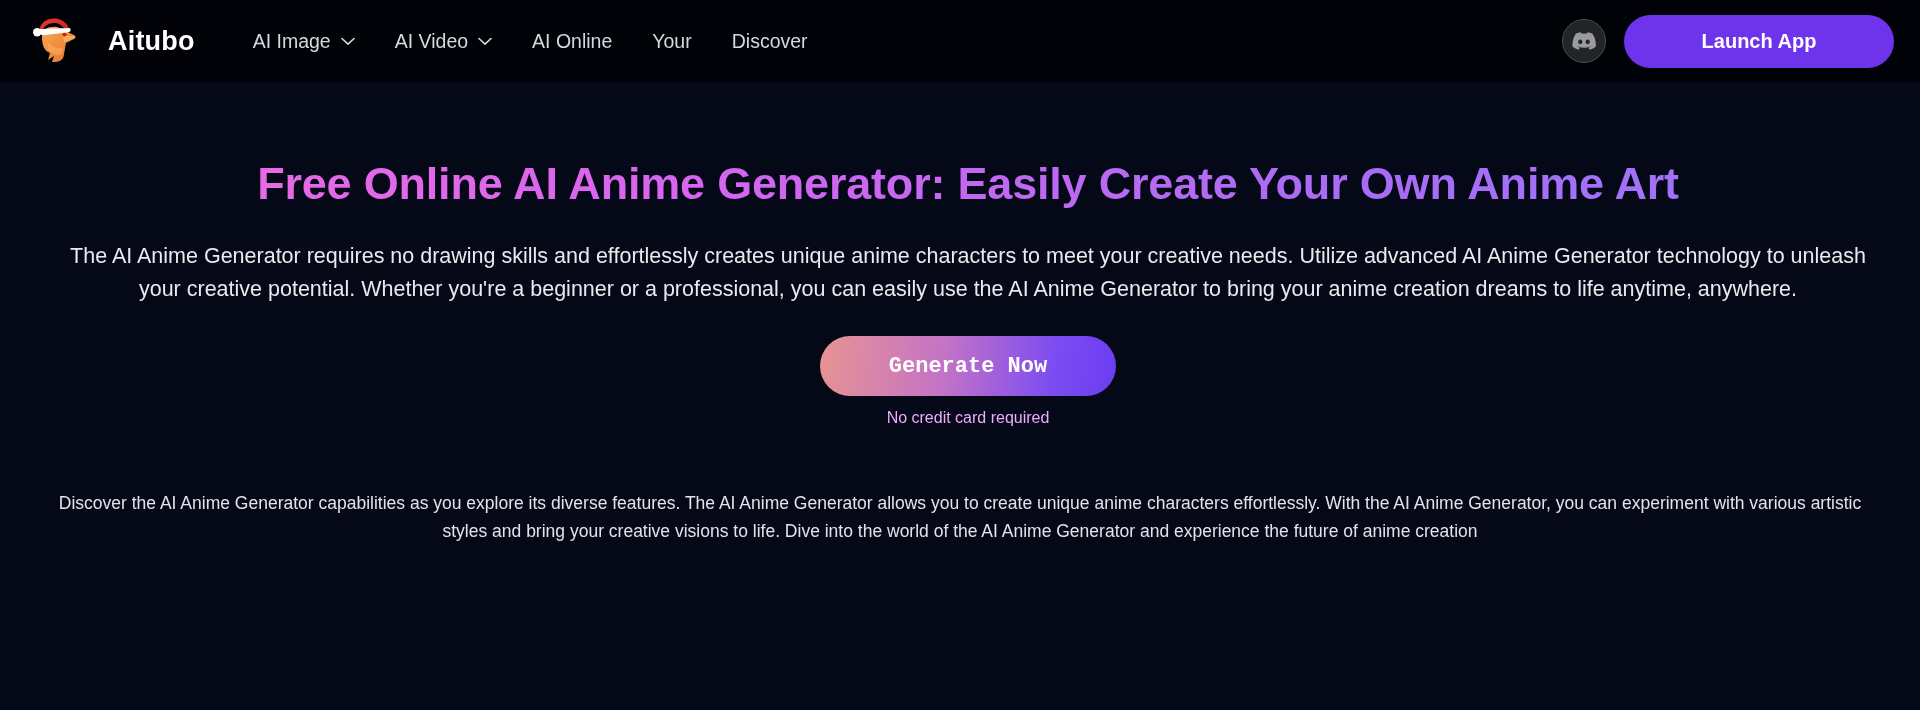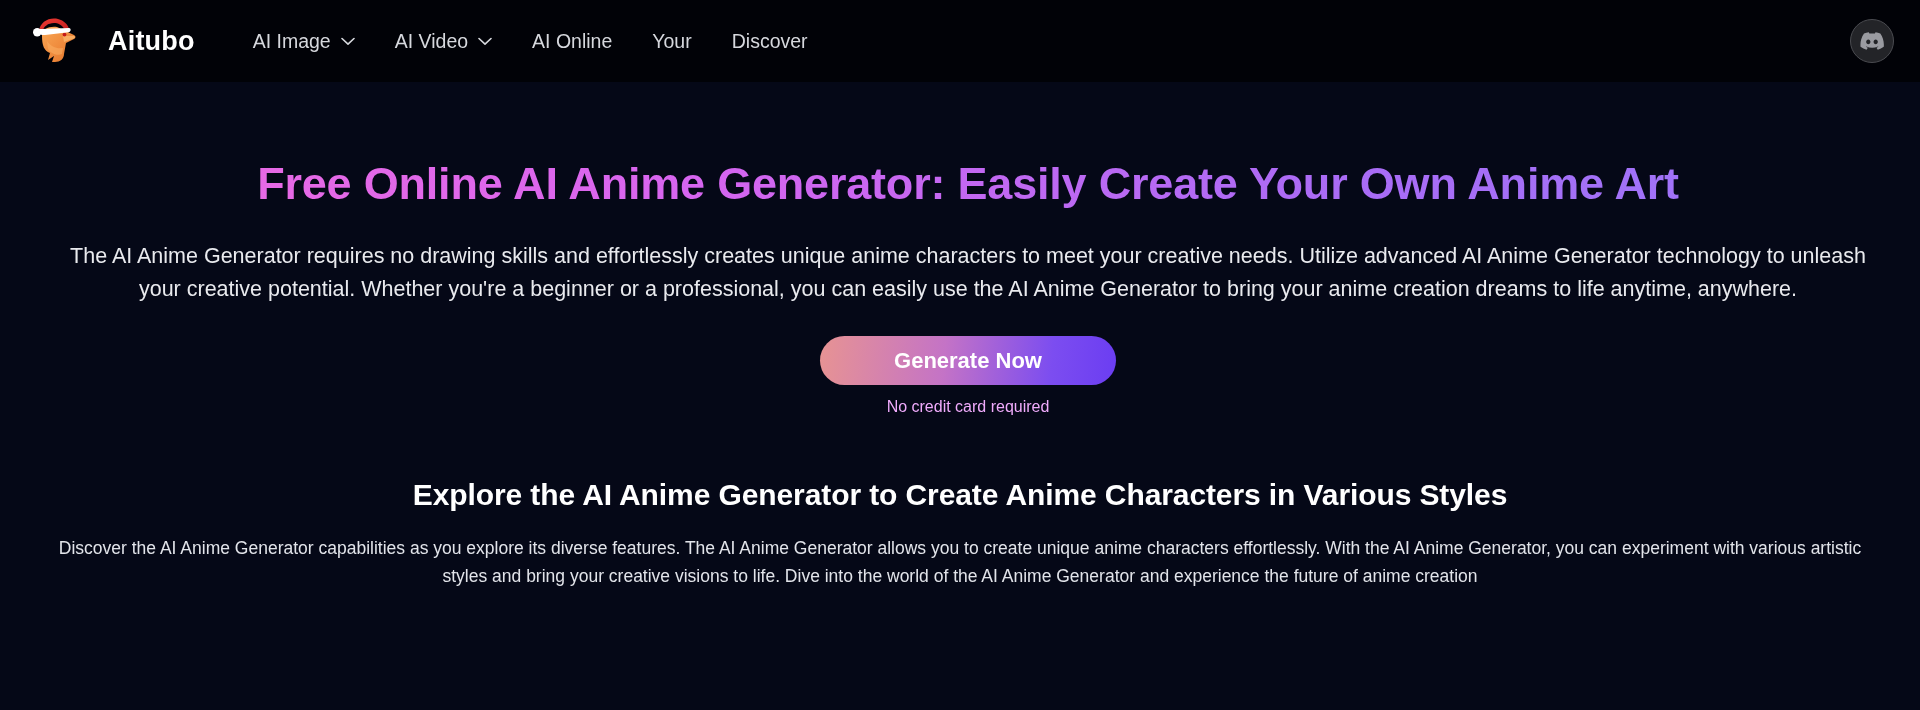--- a/index.html
+++ b/index.html
@@ -106,29 +106,29 @@
     line-height:1.55;
   }
   .cta-wrap{
     margin-top:30px;
     display:flex;
     flex-direction:column;
     align-items:center;
   }
   .generate-btn{
     width:296px;
-    height:49px;
+    height:60px;
     border-radius:31px;
     border:none;
     background:linear-gradient(95deg,#e79393 0%, #c473c6 42%, #7c4df0 78%, #6b3df2 100%);
     color:#ffffff;
     font-size:22px;
     font-weight:bold;
     cursor:pointer;
-    font-family:Liberation Sans, sans-serif;
+    font-family:Liberation Mono, monospace;
   }
   .cta-note{
     margin-top:13px;
     color:#f0abfc;
     font-size:16px;
   }
 
   
   .section{
     margin-top:62px;
@@ -213,29 +213,29 @@
   </nav>
 
   <div class="header-right">
     <div class="discord-btn">
       <span>
         <svg viewBox="0 0 24 18" xmlns="http://www.w3.org/2000/svg">
           <path fill="#9a9ba1" d="M20.3 1.6A19.6 19.6 0 0 0 15.5.3c-.2.4-.45.9-.62 1.3a18.3 18.3 0 0 0-5.46 0C9.25 1.2 9 .7 8.8.3A19.5 19.5 0 0 0 4 1.6C.95 6.1.12 10.5.53 14.8a19.8 19.8 0 0 0 6 3c.48-.65.9-1.35 1.28-2.08-.7-.26-1.37-.58-2-.96.17-.12.33-.25.49-.38a14 14 0 0 0 11.7 0c.16.14.32.26.49.38-.64.38-1.3.7-2 .96.37.73.8 1.43 1.28 2.08a19.7 19.7 0 0 0 6-3c.48-5-.83-9.35-3.47-13.2ZM8.3 12.2c-1.17 0-2.13-1.07-2.13-2.38 0-1.3.94-2.38 2.13-2.38 1.2 0 2.15 1.08 2.13 2.38 0 1.31-.94 2.38-2.13 2.38Zm7.4 0c-1.17 0-2.13-1.07-2.13-2.38 0-1.3.94-2.38 2.13-2.38 1.2 0 2.15 1.08 2.13 2.38 0 1.31-.93 2.38-2.13 2.38Z"></path>
         </svg>
       </span>
     </div>
+    <button class="launch-btn">Launch App</button>
   </div>
 </div>
 
 <div class="hero">
   <h1 class="hero-title">Free Online AI Anime Generator: Easily Create Your Own Anime Art</h1>
   <p class="hero-sub">The AI Anime Generator requires no drawing skills and effortlessly creates unique anime characters to meet your creative needs. Utilize advanced AI Anime Generator technology to unleash your creative potential. Whether you're a beginner or a professional, you can easily use the AI Anime Generator to bring your anime creation dreams to life anytime, anywhere.</p>
 
   <div class="cta-wrap">
     <button class="generate-btn">Generate Now</button>
     <div class="cta-note">No credit card required</div>
   </div>
 </div>
 
 <div class="section">
-  <h2 class="section-title">Explore the AI Anime Generator to Create Anime Characters in Various Styles</h2>
   <p class="section-sub">Discover the AI Anime Generator capabilities as you explore its diverse features. The AI Anime Generator allows you to create unique anime characters effortlessly. With the AI Anime Generator, you can experiment with various artistic styles and bring your creative visions to life. Dive into the world of the AI Anime Generator and experience the future of anime creation</p>
 </div>
 
 </body></html>

